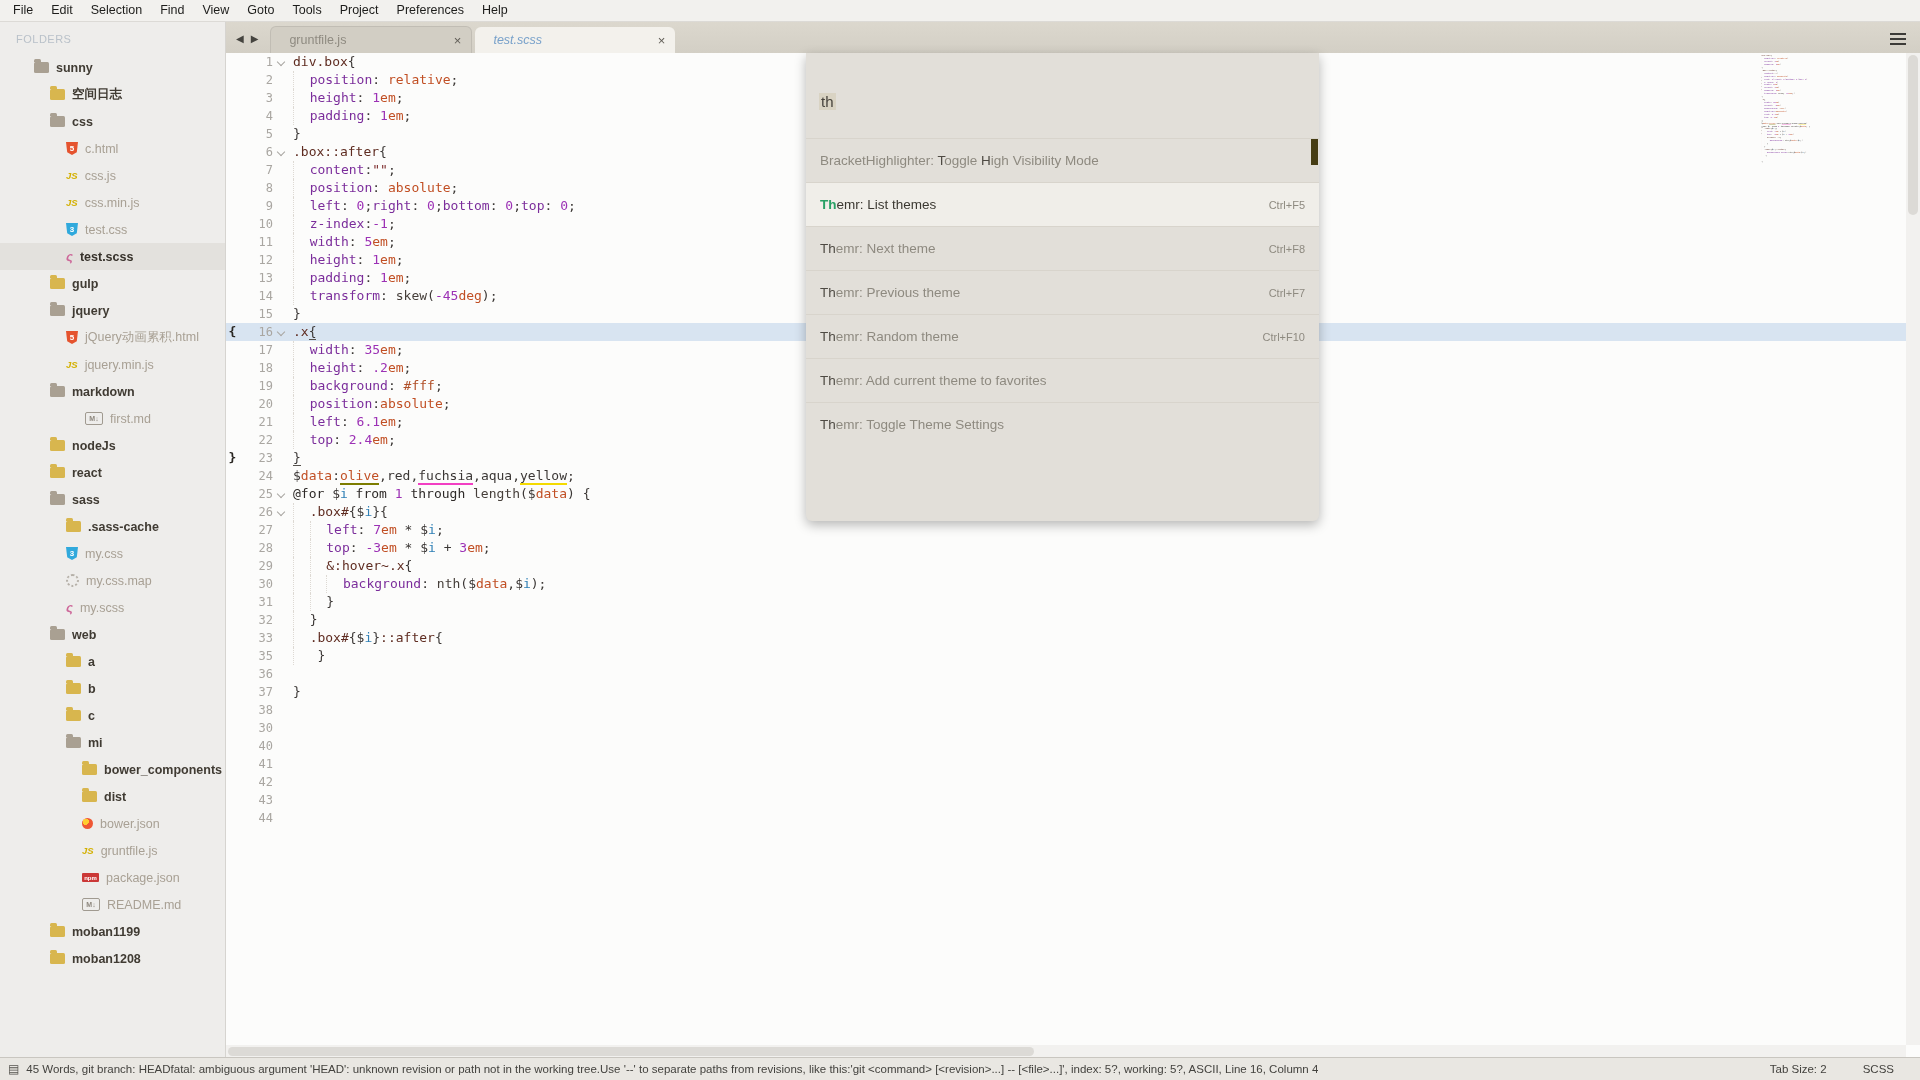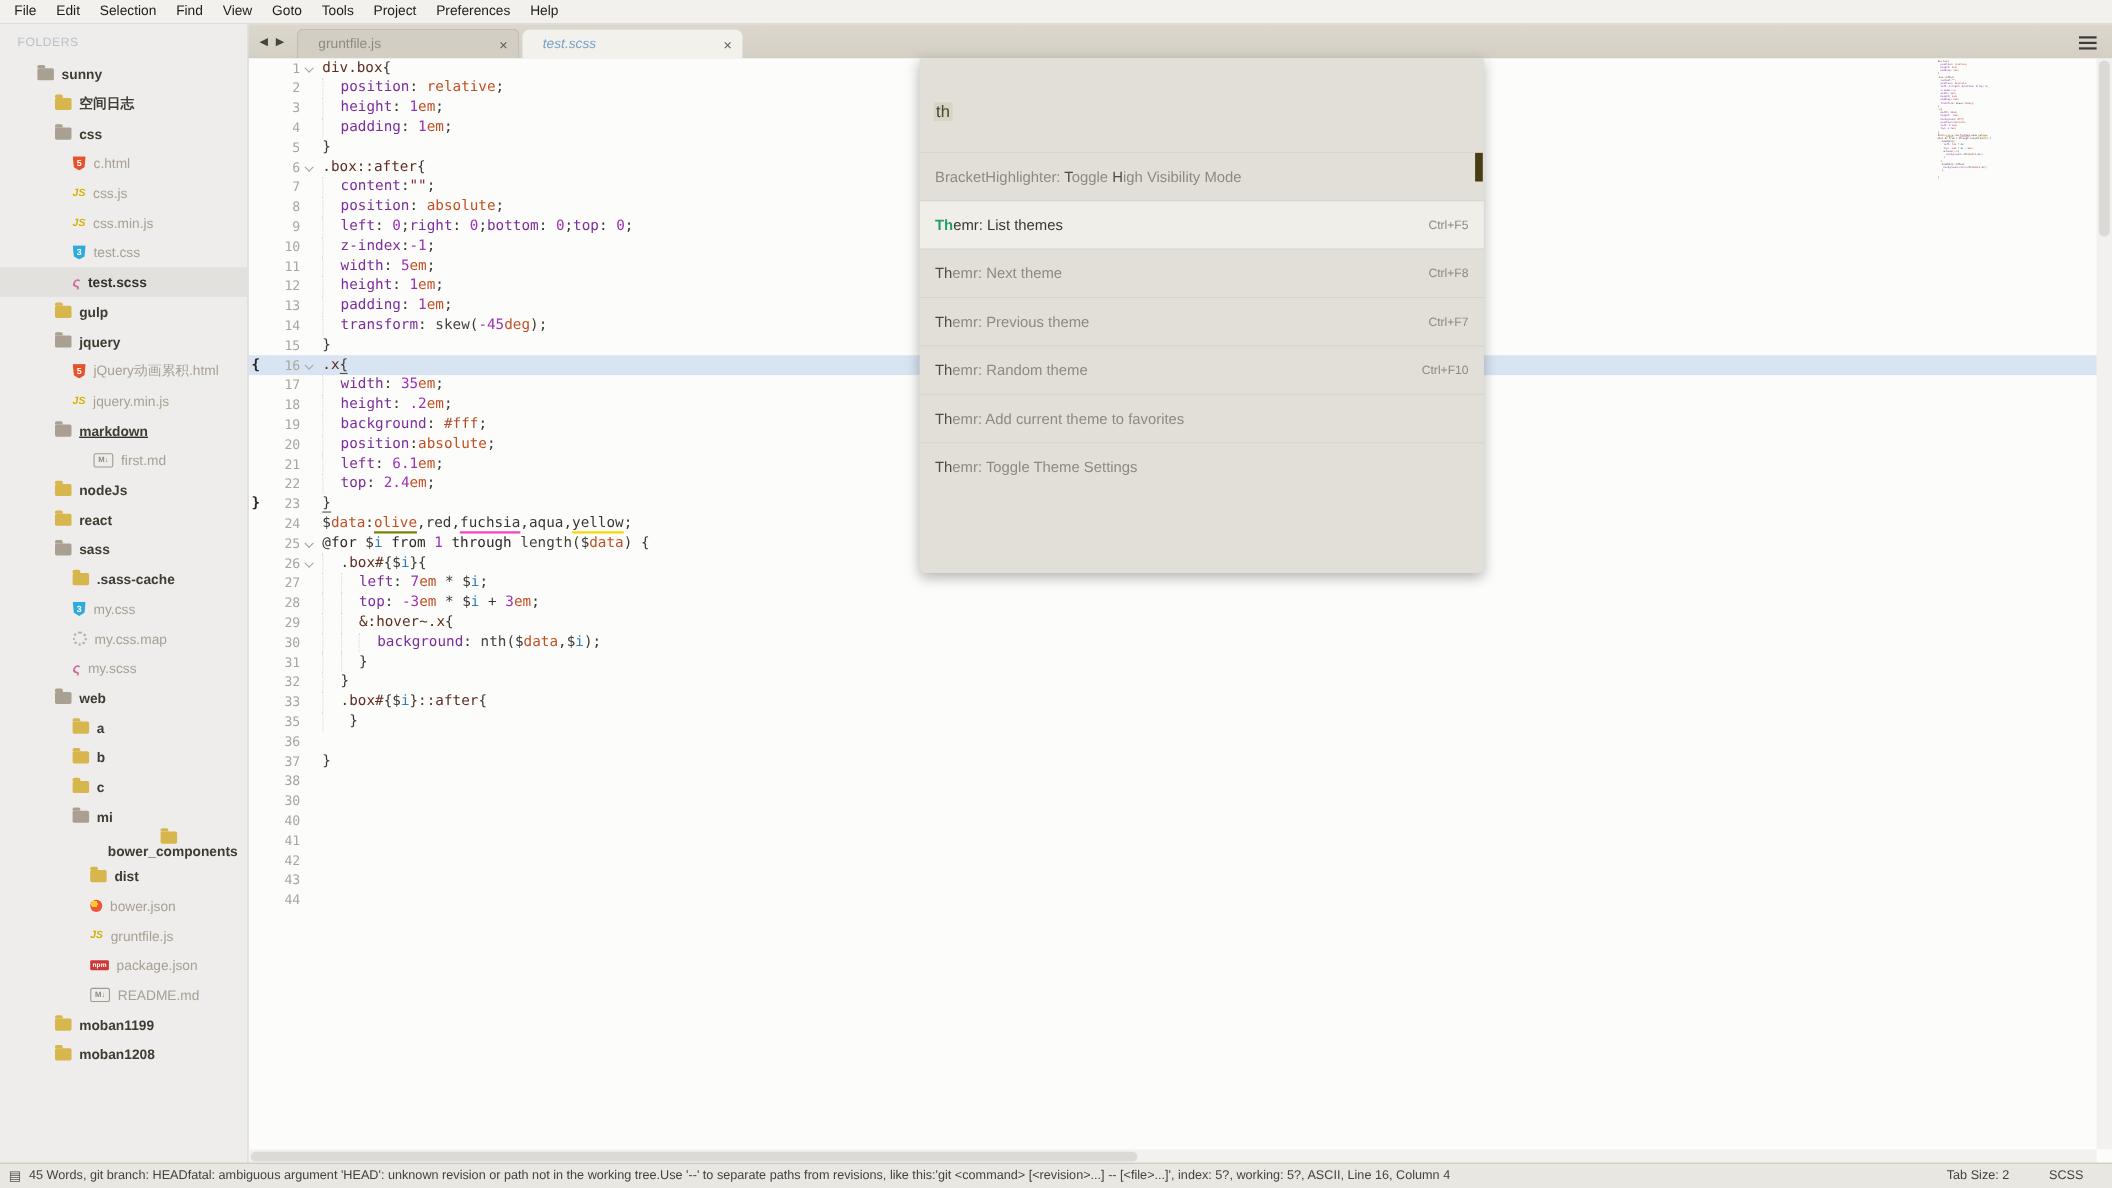--- a/index.html
+++ b/index.html
@@ -97,21 +97,21 @@
   #hthumb{position:absolute;left:2px;top:2px;width:48%;height:9px;background:#dcdad6;border-radius:5px}
 
   
   #statusbar{position:absolute;left:0;right:0;bottom:0;height:22px;background:#e9e7e2;border-top:1px solid #c9c6c0;
       display:flex;align-items:center;font-size:11.5px;color:#43423e;padding:0 26px 0 8px;z-index:6;white-space:nowrap}
   .sicon{margin-right:7px;color:#55534e;font-size:12px;line-height:12px}
   #status-message{overflow:hidden;text-overflow:ellipsis}
   #status-right{margin-left:auto;display:flex;gap:36px;flex:0 0 auto;padding-left:20px}
 
   
-  #palette{position:absolute;left:836px;top:53px;width:513px;height:468px;background:#e2dfd9;
+  #palette{position:absolute;left:806px;top:53px;width:513px;height:468px;background:#e2dfd9;
       border-radius:0 0 6px 6px;box-shadow:0 4px 12px rgba(0,0,0,.28);z-index:10;overflow:hidden}
   #palette-input{height:85px;position:relative}
   #palette-query{position:absolute;left:13px;top:40px;font-size:15px;color:#47433c;background:#d9d3c3;padding:0 2px}
   #plist{position:absolute;top:85px;left:0;right:0;bottom:0;overflow:hidden}
   .prow{height:43px;display:flex;align-items:center;padding:0 14px;font-size:13.5px;color:#8e8a80;
       border-top:1px solid #d8d4cc}
   .prow.selected{background:#f0eee9;color:#3b3831}
   .prow .m{color:#4e4a43}
   .prow.selected .m{color:#27a065;font-weight:bold}
   .shortcut{margin-left:auto;font-size:11px;color:#8e8a80}
@@ -177,21 +177,21 @@
         <span class="tlabel">jquery</span>
       </div>
       <div class="trow" style="padding-left: 66px;">
         <span class="ticon icon-html">5</span>
         <span class="tlabel">jQuery动画累积.html</span>
       </div>
       <div class="trow" style="padding-left: 66px;">
         <span class="ticon icon-js">JS</span>
         <span class="tlabel">jquery.min.js</span>
       </div>
-      <div class="trow is-folder" style="padding-left: 50px; text-decoration: underline;">
+      <div class="trow is-folder" style="padding-left: 50px;">
         <span class="ticon icon-folder-open"></span>
         <span class="tlabel">markdown</span>
       </div>
       <div class="trow" style="padding-left: 66px; margin-left: 19px;">
         <span class="ticon icon-md">M↓</span>
         <span class="tlabel">first.md</span>
       </div>
       <div class="trow is-folder" style="padding-left: 50px;">
         <span class="ticon icon-folder"></span>
         <span class="tlabel">nodeJs</span>
@@ -233,21 +233,21 @@
         <span class="tlabel">b</span>
       </div>
       <div class="trow is-folder" style="padding-left: 66px;">
         <span class="ticon icon-folder"></span>
         <span class="tlabel">c</span>
       </div>
       <div class="trow is-folder" style="padding-left: 66px;">
         <span class="ticon icon-folder-open"></span>
         <span class="tlabel">mi</span>
       </div>
-      <div class="trow is-folder" style="padding-left: 82px; flex-direction: column;">
+      <div class="trow is-folder" style="padding-left: 82px;">
         <span class="ticon icon-folder"></span>
         <span class="tlabel">bower_components</span>
       </div>
       <div class="trow is-folder" style="padding-left: 82px;">
         <span class="ticon icon-folder"></span>
         <span class="tlabel">dist</span>
       </div>
       <div class="trow" style="padding-left: 82px;">
         <span class="ticon icon-bower"></span>
         <span class="tlabel">bower.json</span>

